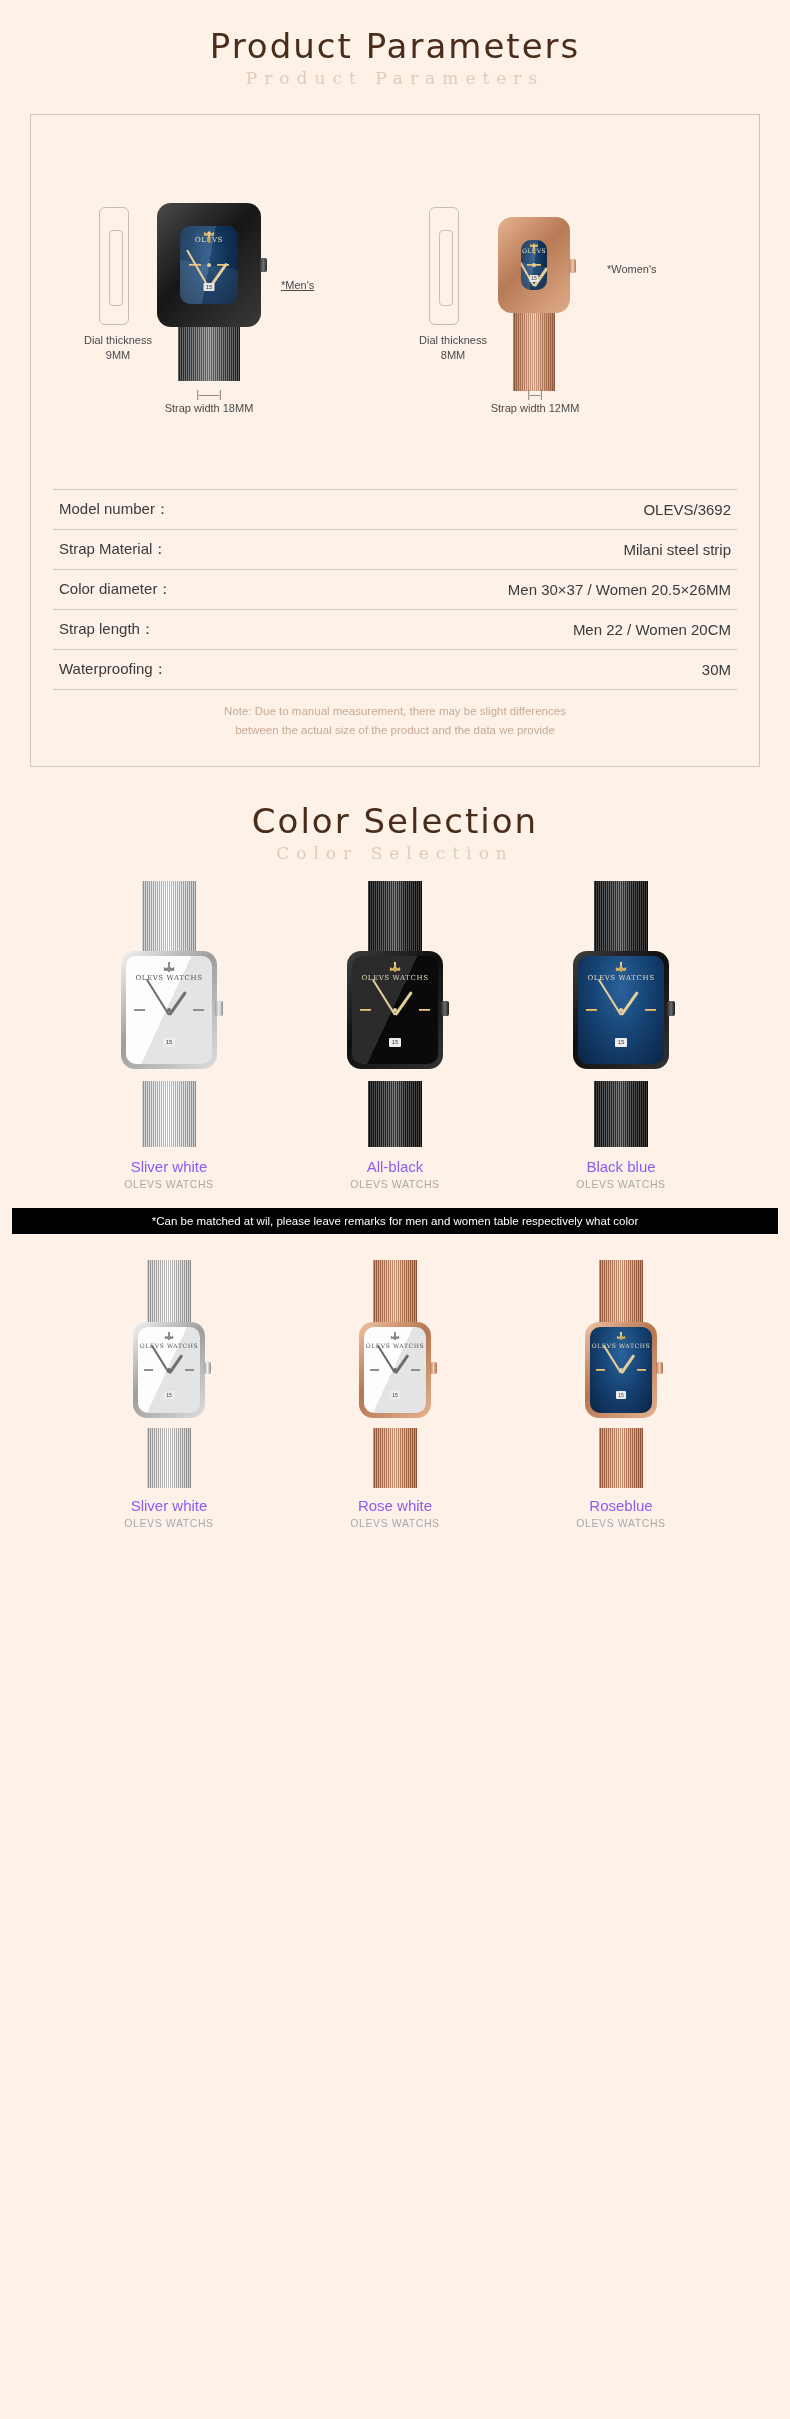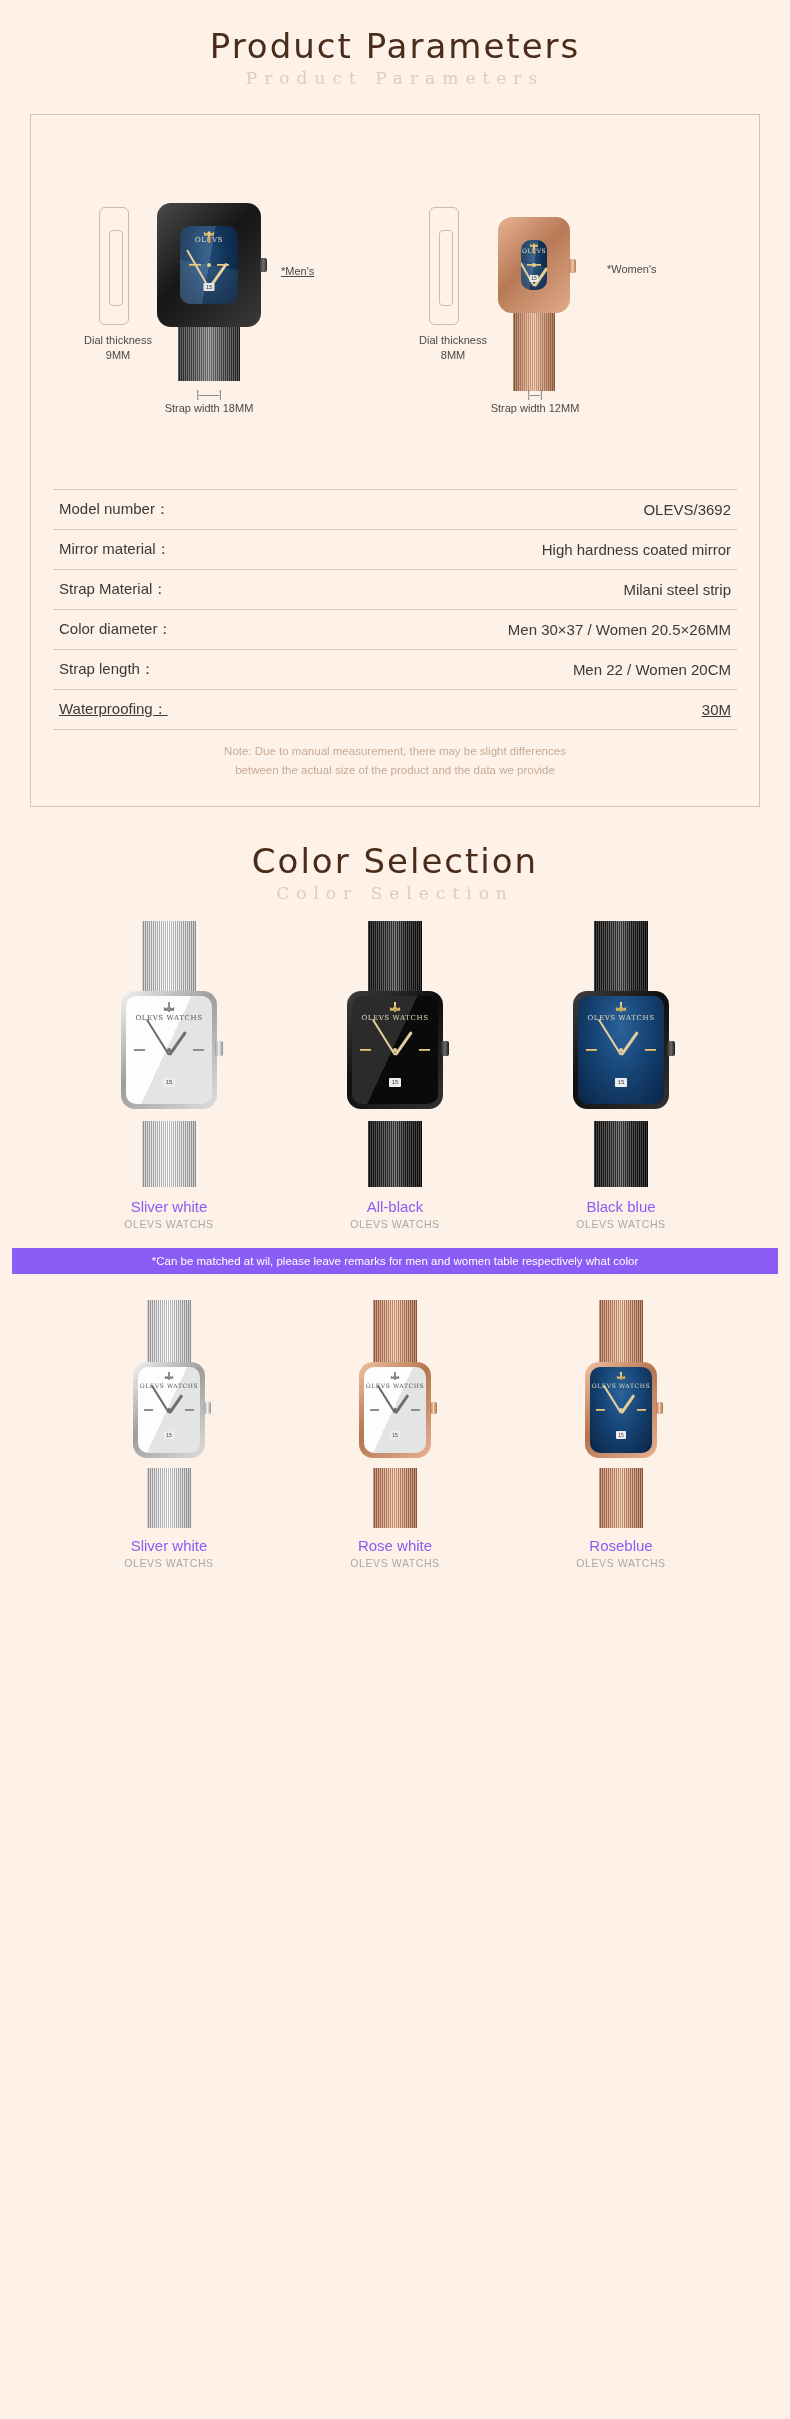--- a/index.html
+++ b/index.html
@@ -195,21 +195,21 @@
   
   .spec-table { margin-top: 22px; }
   .spec-row {
     display: flex;
     justify-content: space-between;
     align-items: center;
     border-top: 1px solid #d9c4b4;
     padding: 10px 6px;
     font-size: 15px;
   }
-  .spec-row:last-of-type { border-bottom: 1px solid #d9c4b4; text-decoration: underline; }
+  .spec-row:last-of-type { border-bottom: 1px solid #d9c4b4; }
   .spec-row .k { color: #3a3a3a; }
   .spec-row .v { color: #3a3a3a; }
   .note {
     margin-top: 12px;
     text-align: center;
     font-size: 11.5px;
     color: #c7ab95;
     line-height: 19px;
   }
 
@@ -224,21 +224,21 @@
   .shot {
     height: 270px;
     position: relative;
   }
   .shot.small { height: 230px; }
   .c-name { font-size: 15px; color: #8b5cf6; margin-top: 7px; }
   .c-sub { font-size: 10.5px; color: #a9a9a9; letter-spacing: .6px; margin-top: 3px; }
 
   .banner {
     margin: 18px 12px 0 12px;
-    background: #8b5cf6;
+    background: #000000;
     color: #ffffff;
     font-size: 11.5px;
     padding: 7px 6px;
     text-align: center;
   }
 
   
   .pw { position: absolute; left: 50%; transform: translateX(-50%); top: 0; }
   .pw .band {
     position: absolute; left: 50%; transform: translateX(-50%);
@@ -336,21 +336,21 @@
               <div class="idx" style="left:9px;top:50%;height:2px;width:12px;margin-top:-1px;"></div>
               <div class="idx" style="right:9px;top:50%;height:2px;width:12px;margin-top:-1px;"></div>
               <div class="hands-h" style="width:3px;height:30px;top:32px;margin-left:-1.5px;transform:rotate(35deg);"></div>
               <div class="hands-m" style="width:2px;height:44px;top:18px;margin-left:-1px;transform:rotate(-30deg);"></div>
               <div class="pivot"></div>
               <div class="datewin">15</div>
             </div>
           </div>
         </div>
 
-        <div class="gender-label" style="left:222px; top:124px;text-decoration:underline;">*Men's</div>
+        <div class="gender-label" style="left:222px; top:138px;text-decoration:underline;">*Men's</div>
 
         <div class="thick-label" style="left:0px; top:192px; width:118px;">
           <span>Dial thickness</span><br>
           <span>9MM</span>
         </div>
 
         <div class="width-mark" style="left:60px; top:248px; width:180px;">
           <span class="bar">|——|</span>
           <span>Strap width 18MM</span>
         </div>
@@ -390,24 +390,20 @@
           <span class="bar">|—|</span>
           <span>Strap width 12MM</span>
         </div>
       </div>
     </div>
 
     <div class="spec-table">
       <div class="spec-row">
         <span class="k">Model number：</span>
         <span class="v">OLEVS/3692</span>
-      </div>
-      <div class="spec-row">
-        <span class="k">Mirror material：</span>
-        <span class="v">High hardness coated mirror</span>
       </div>
       <div class="spec-row">
         <span class="k">Strap Material：</span>
         <span class="v">Milani steel strip</span>
       </div>
       <div class="spec-row">
         <span class="k">Color diameter：</span>
         <span class="v">Men 30×37 / Women 20.5×26MM</span>
       </div>
       <div class="spec-row">

